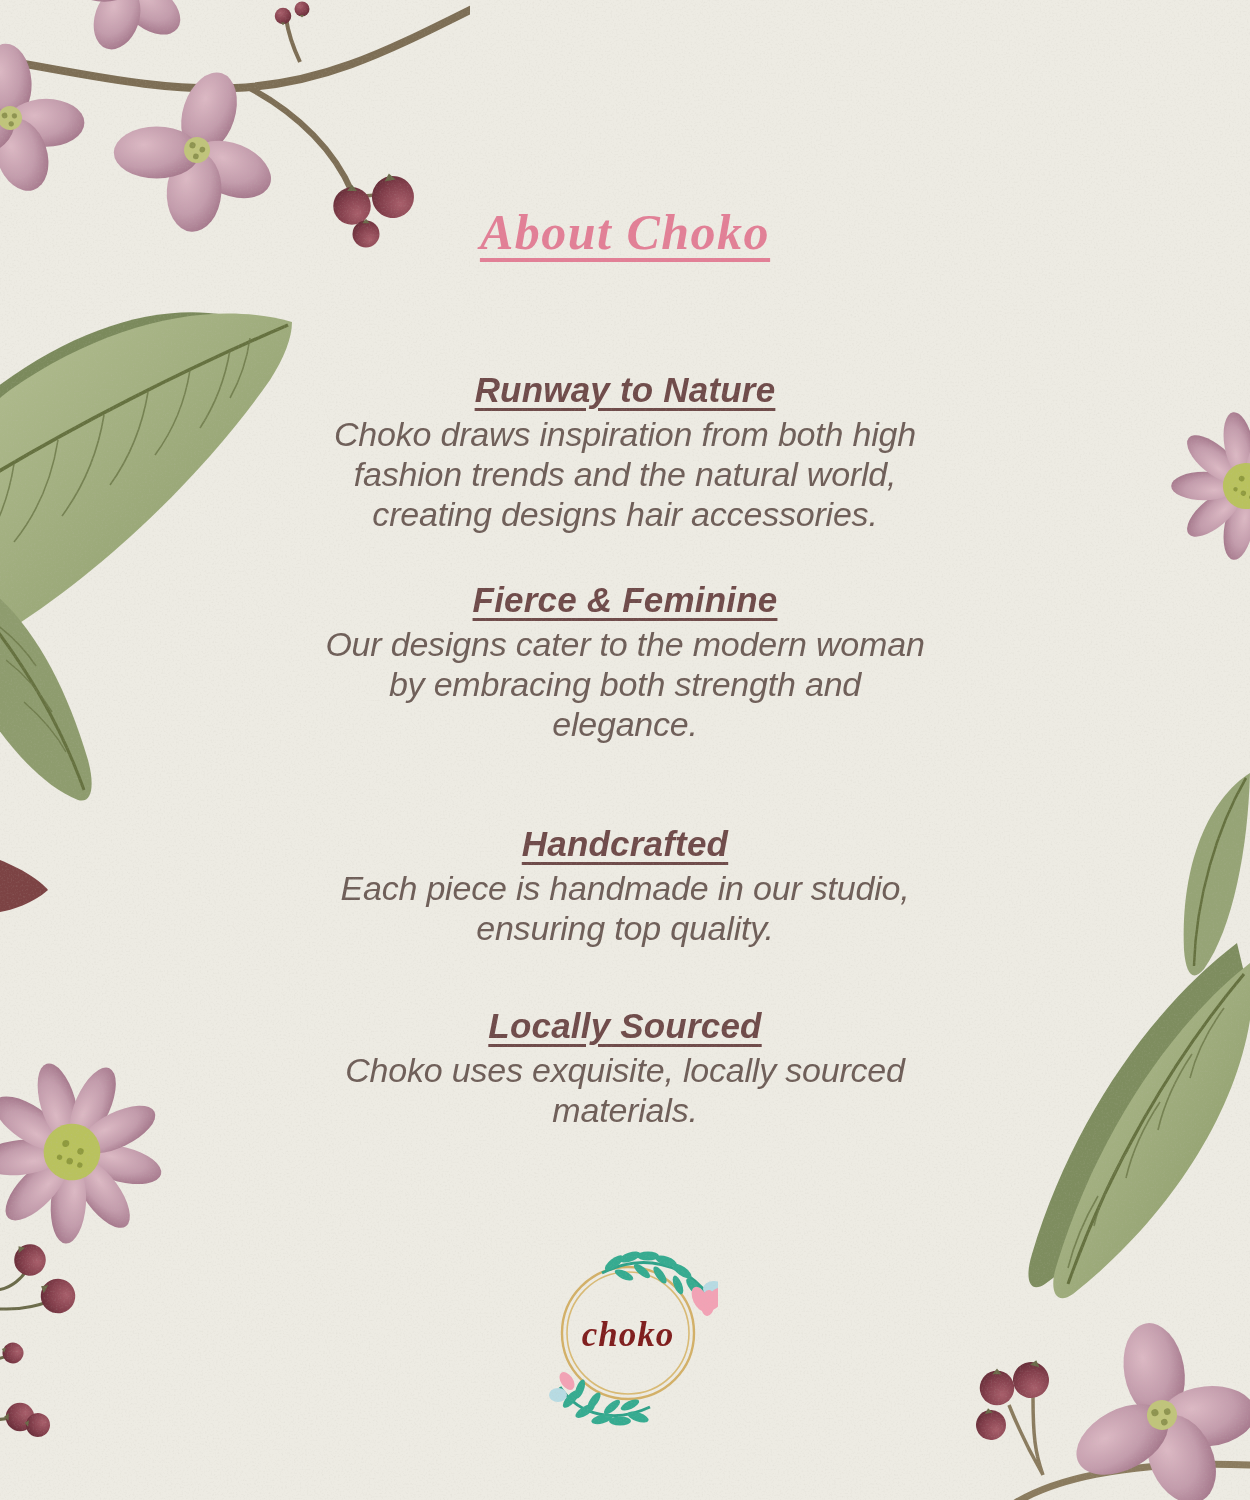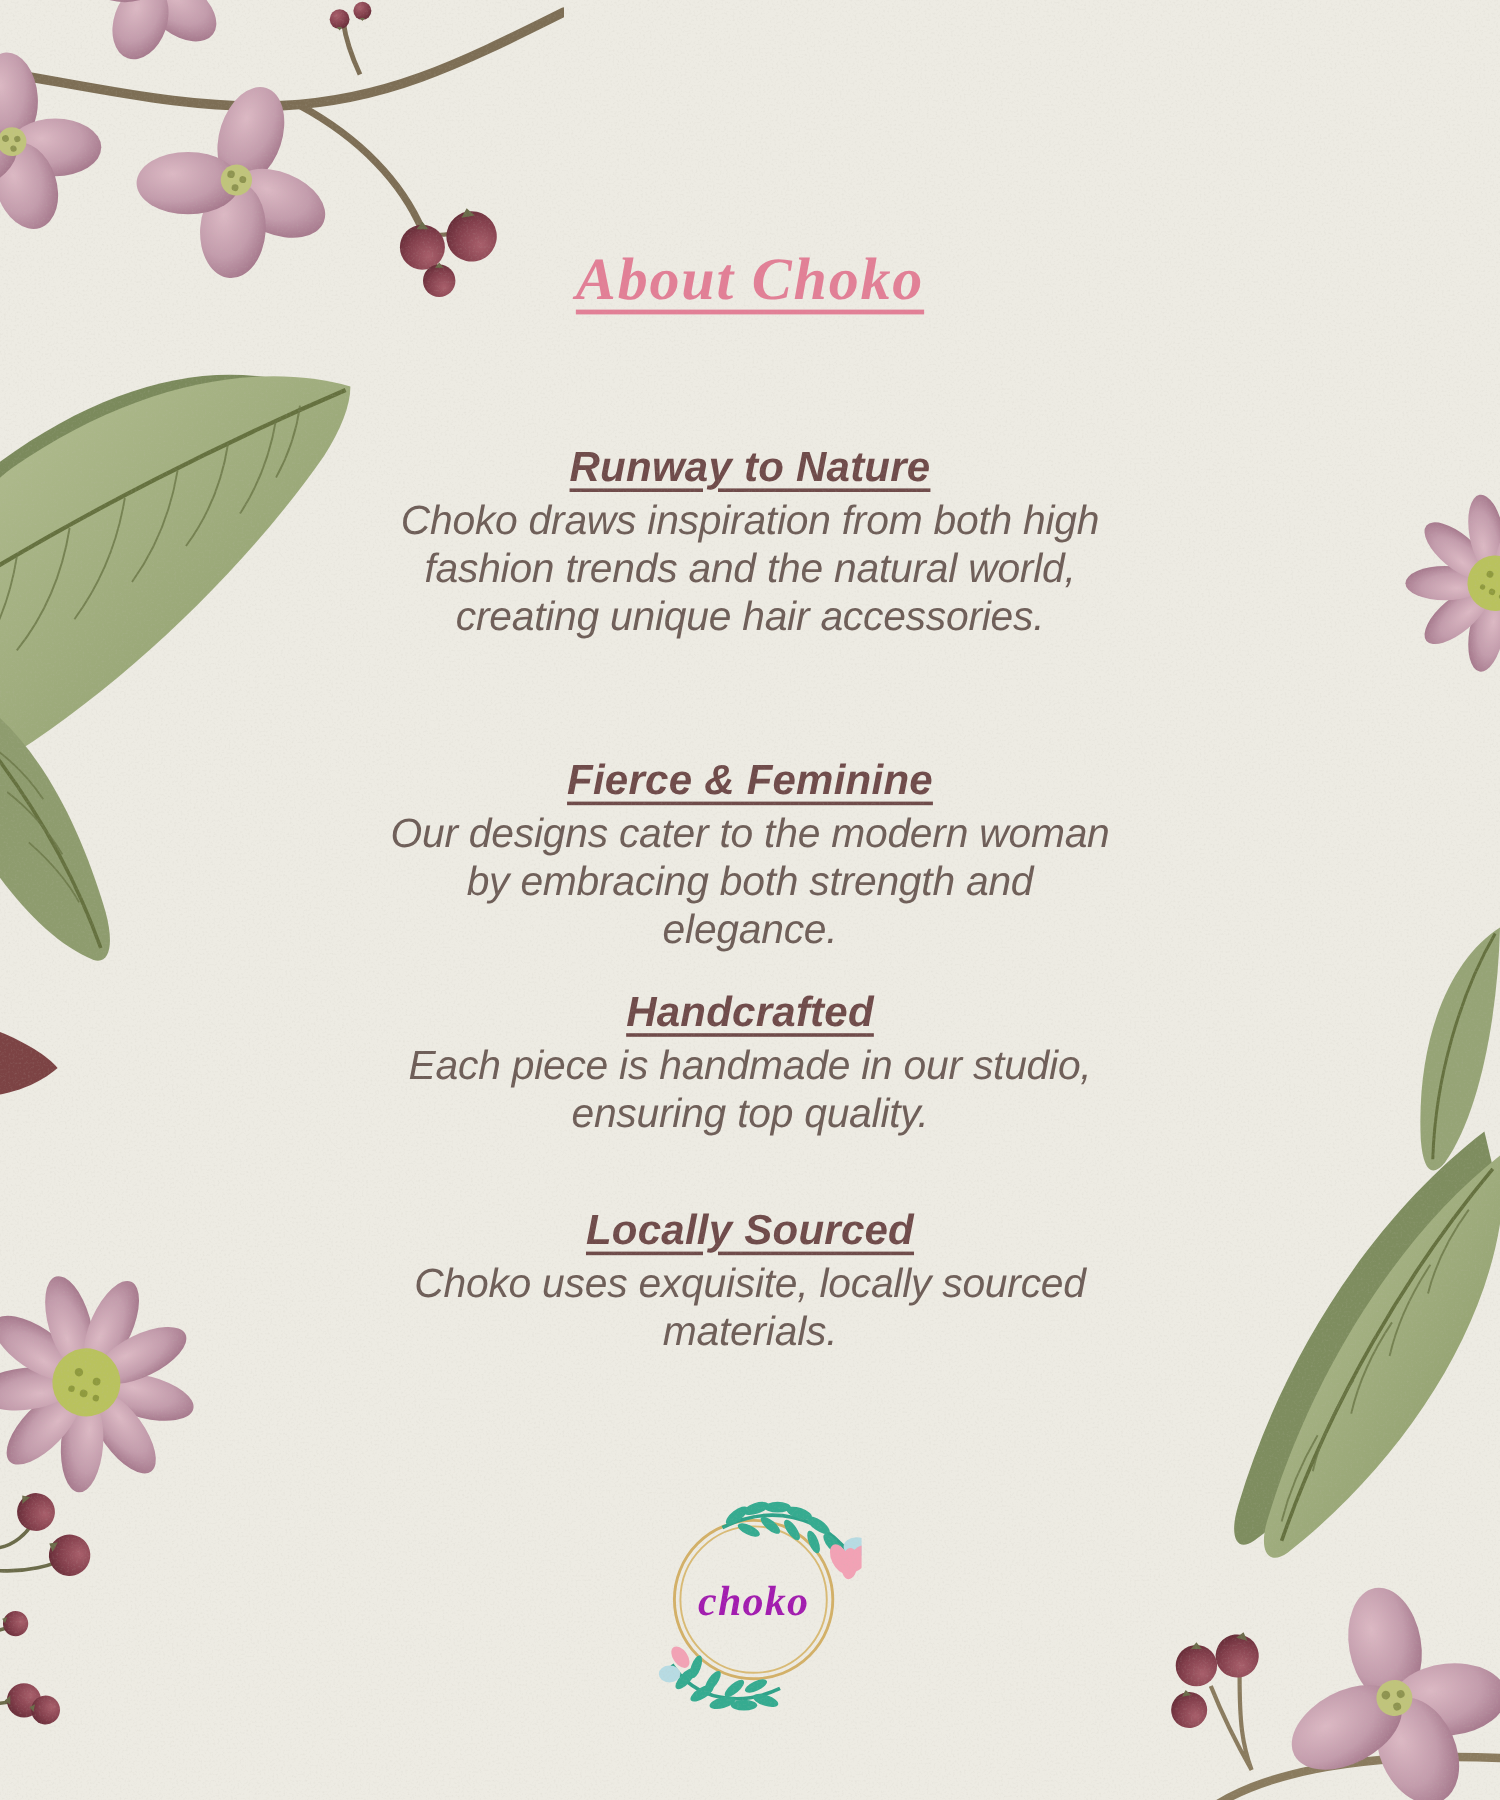--- a/index.html
+++ b/index.html
@@ -23,27 +23,27 @@
   }
   .section-heading{
     font-size:35px;font-weight:bold;color:#6f4b4a;letter-spacing:.2px;
     text-decoration:underline;text-decoration-thickness:3px;text-underline-offset:6px;
     margin:0 0 4px 0;
   }
   .section-body{
     font-size:34px;line-height:40px;color:#6e5e58;letter-spacing:-.2px;
     white-space:pre-line;margin:0;
   }
-  .sec-1{top:370px;} .sec-2{top:631px;} .sec-3{top:824px;} .sec-4{top:1006px;}
+  .sec-1{top:370px;} .sec-2{top:580px;} .sec-3{top:824px;} .sec-4{top:1006px;}
   .logo{position:absolute;left:538px;top:1247px;width:180px;height:180px;z-index:10;}
   .logo svg{position:absolute;inset:0;}
   .logo-text{
     position:absolute;left:0;right:0;top:68px;text-align:center;
     font-family:"Liberation Serif",serif;font-weight:bold;
-    font-size:35px;letter-spacing:1px;color:#a21caf;
+    font-size:35px;letter-spacing:1px;color:#7f1d1d;
   }
 </style>
 </head>
 <body>
 
 <div class="canvas">
 
   <svg width="0" height="0" style="position:absolute" aria-hidden="true">
     <defs>
       <radialGradient id="gPetal" cx="35%" cy="35%" r="80%">
@@ -179,21 +179,21 @@
     <circle cx="242" cy="94" r="2.2" fill="#8e9450"></circle>
     <use href="#sym-dogwood" transform="translate(237,130) scale(1.5) rotate(-18)"></use>
   </svg>
 
   <div class="page-title">About Choko</div>
 
   <div class="section sec-1">
     <h2 class="section-heading">Runway to Nature</h2>
     <p class="section-body">Choko draws inspiration from both high
 fashion trends and the natural world,
-creating unique hair accessories.</p>
+creating designs hair accessories.</p>
   </div>
   <div class="section sec-2">
     <h2 class="section-heading">Fierce &amp; Feminine</h2>
     <p class="section-body">Our designs cater to the modern woman
 by embracing both strength and
 elegance.</p>
   </div>
   <div class="section sec-3">
     <h2 class="section-heading">Handcrafted</h2>
     <p class="section-body">Each piece is handmade in our studio,

